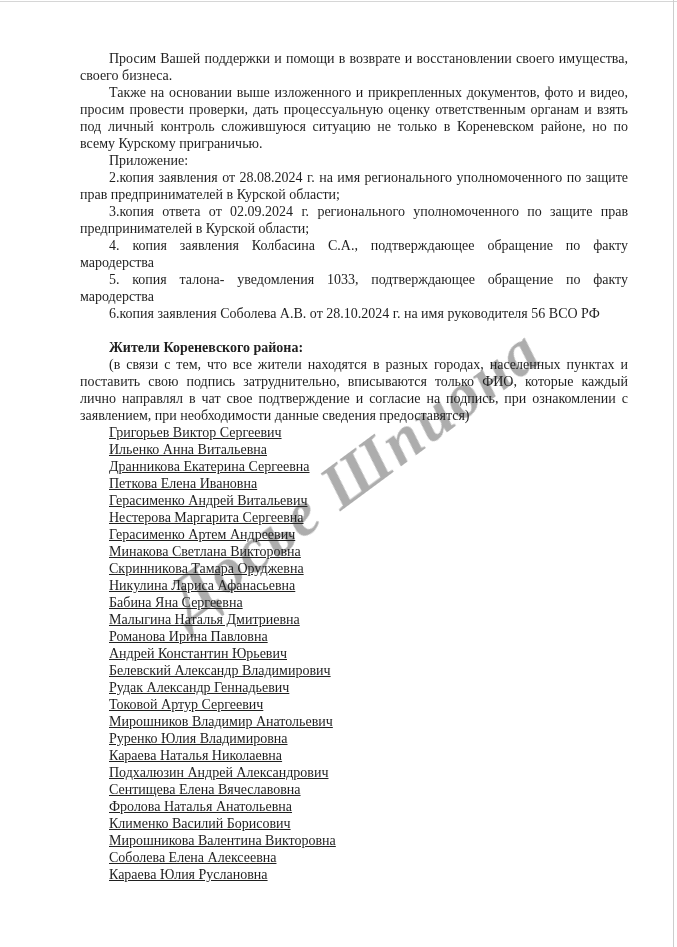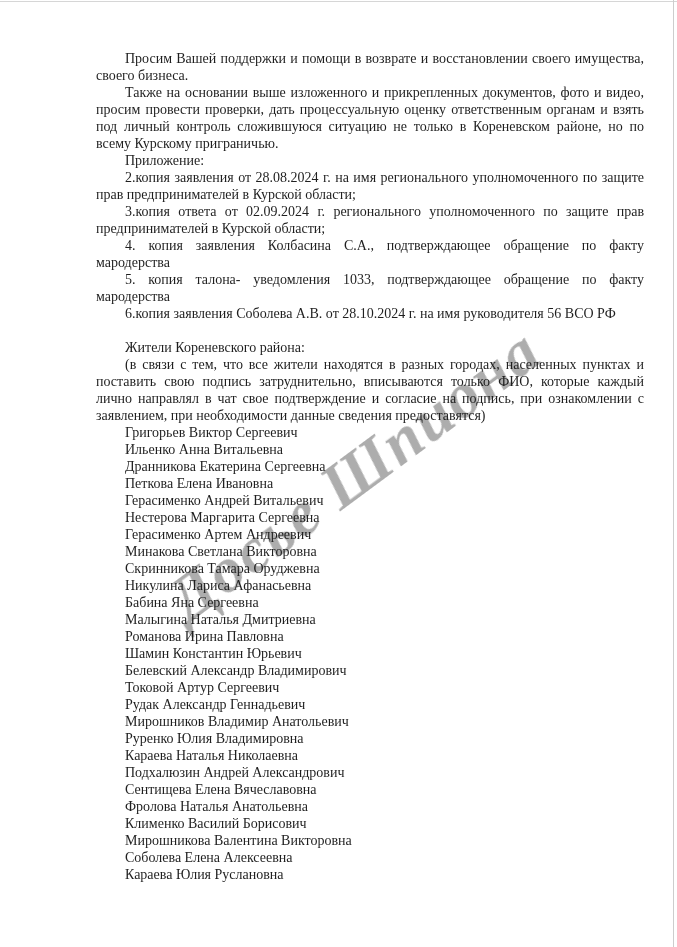--- a/index.html
+++ b/index.html
@@ -36,38 +36,39 @@
     font-size: 64px;
     letter-spacing: 2px;
     white-space: nowrap;
     opacity: 0.62;
     filter: blur(0.5px);
     z-index: 1;
     pointer-events: none;
   }
   .content {
     position: absolute;
-    left: 96px;
+    left: 80px;
     top: 50px;
     width: 548px;
     z-index: 2;
     font-size: 14px;
     line-height: 17px;
   }
   .para {
     margin: 0;
     text-align: justify;
     text-indent: 29px;
   }
-  .heading { font-weight: 400; }
+  .heading { font-weight: 700; }
   .name-line {
     margin: 0;
     text-align: left;
     text-indent: 29px;
     line-height: 17px;
+    text-decoration: underline;
   }
   .blank-line { height: 17px; }
 </style>
 </head>
 <body>
 
 <div class="page">
 
   <div class="edge-top"></div>
   <div class="edge-right"></div>
@@ -127,27 +128,27 @@
         <p class="name-line">Скринникова Тамара Оруджевна</p>
 
         <p class="name-line">Никулина Лариса Афанасьевна</p>
 
         <p class="name-line">Бабина Яна Сергеевна</p>
 
         <p class="name-line">Малыгина Наталья Дмитриевна</p>
 
         <p class="name-line">Романова Ирина Павловна</p>
 
-        <p class="name-line">Шамин Константин Юрьевич</p>
+        <p class="name-line">Андрей Константин Юрьевич</p>
 
         <p class="name-line">Белевский Александр Владимирович</p>
 
+        <p class="name-line">Рудак Александр Геннадьевич</p>
+
         <p class="name-line">Токовой Артур Сергеевич</p>
-
-        <p class="name-line">Рудак Александр Геннадьевич</p>
 
         <p class="name-line">Мирошников Владимир Анатольевич</p>
 
         <p class="name-line">Руренко Юлия Владимировна</p>
 
         <p class="name-line">Караева Наталья Николаевна</p>
 
         <p class="name-line">Подхалюзин Андрей Александрович</p>
 
         <p class="name-line">Сентищева Елена Вячеславовна</p>

